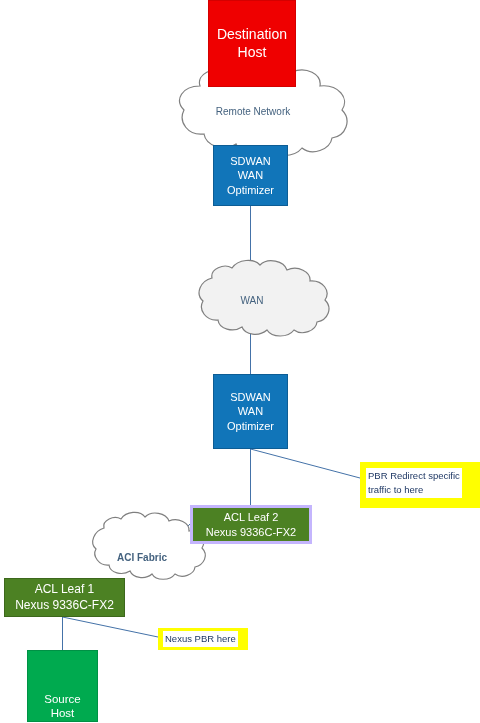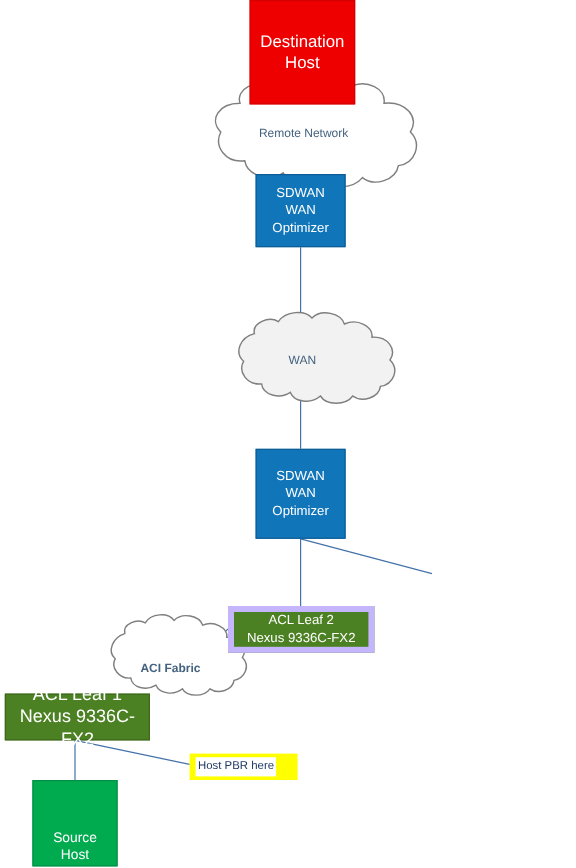--- a/index.html
+++ b/index.html
@@ -76,31 +76,31 @@
     background: #1175b9;
     border: 1px solid #0d5d95;
     font-size: 11px;
   }
   .node-acl-leaf-2 {
     left: 190px;
     top: 505px;
     width: 122px;
     height: 39px;
     background: #4c8123;
-    border: 5px solid #c4b5fd;
+    border: 3px solid #c4b5fd;
     font-size: 11px;
   }
   .node-acl-leaf-1 {
     left: 4px;
     top: 578px;
     width: 121px;
     height: 39px;
     background: #4c8123;
     border: 1px solid #3d681c;
-    font-size: 15px;
+    font-size: 12px;
   }
   .node-source-host {
     left: 27px;
     top: 650px;
     width: 71px;
     height: 72px;
     background: #00aa4f;
     border: 1px solid #009145;
     font-size: 11.5px;
     justify-content: flex-end;
@@ -257,18 +257,21 @@
 
   <div class="node node-source-host">
     <span class="node-line">Source</span>
     <span class="node-line">Host</span>
   </div>
 
   <div class="cloud-label label-remote-network">Remote Network</div>
   <div class="cloud-label label-wan">WAN</div>
   <div class="cloud-label label-aci-fabric">ACI Fabric</div>
 
+  <div class="callout callout-pbr-redirect">
+    <span class="callout-text"><span>PBR Redirect specific</span><br><span>traffic to here</span></span>
+  </div>
 
   <div class="callout callout-need-pbr">
-    <span class="callout-text">Host PBR here</span>
+    <span class="callout-text">Nexus PBR here</span>
   </div>
 
 </div>
 
 </body></html>

